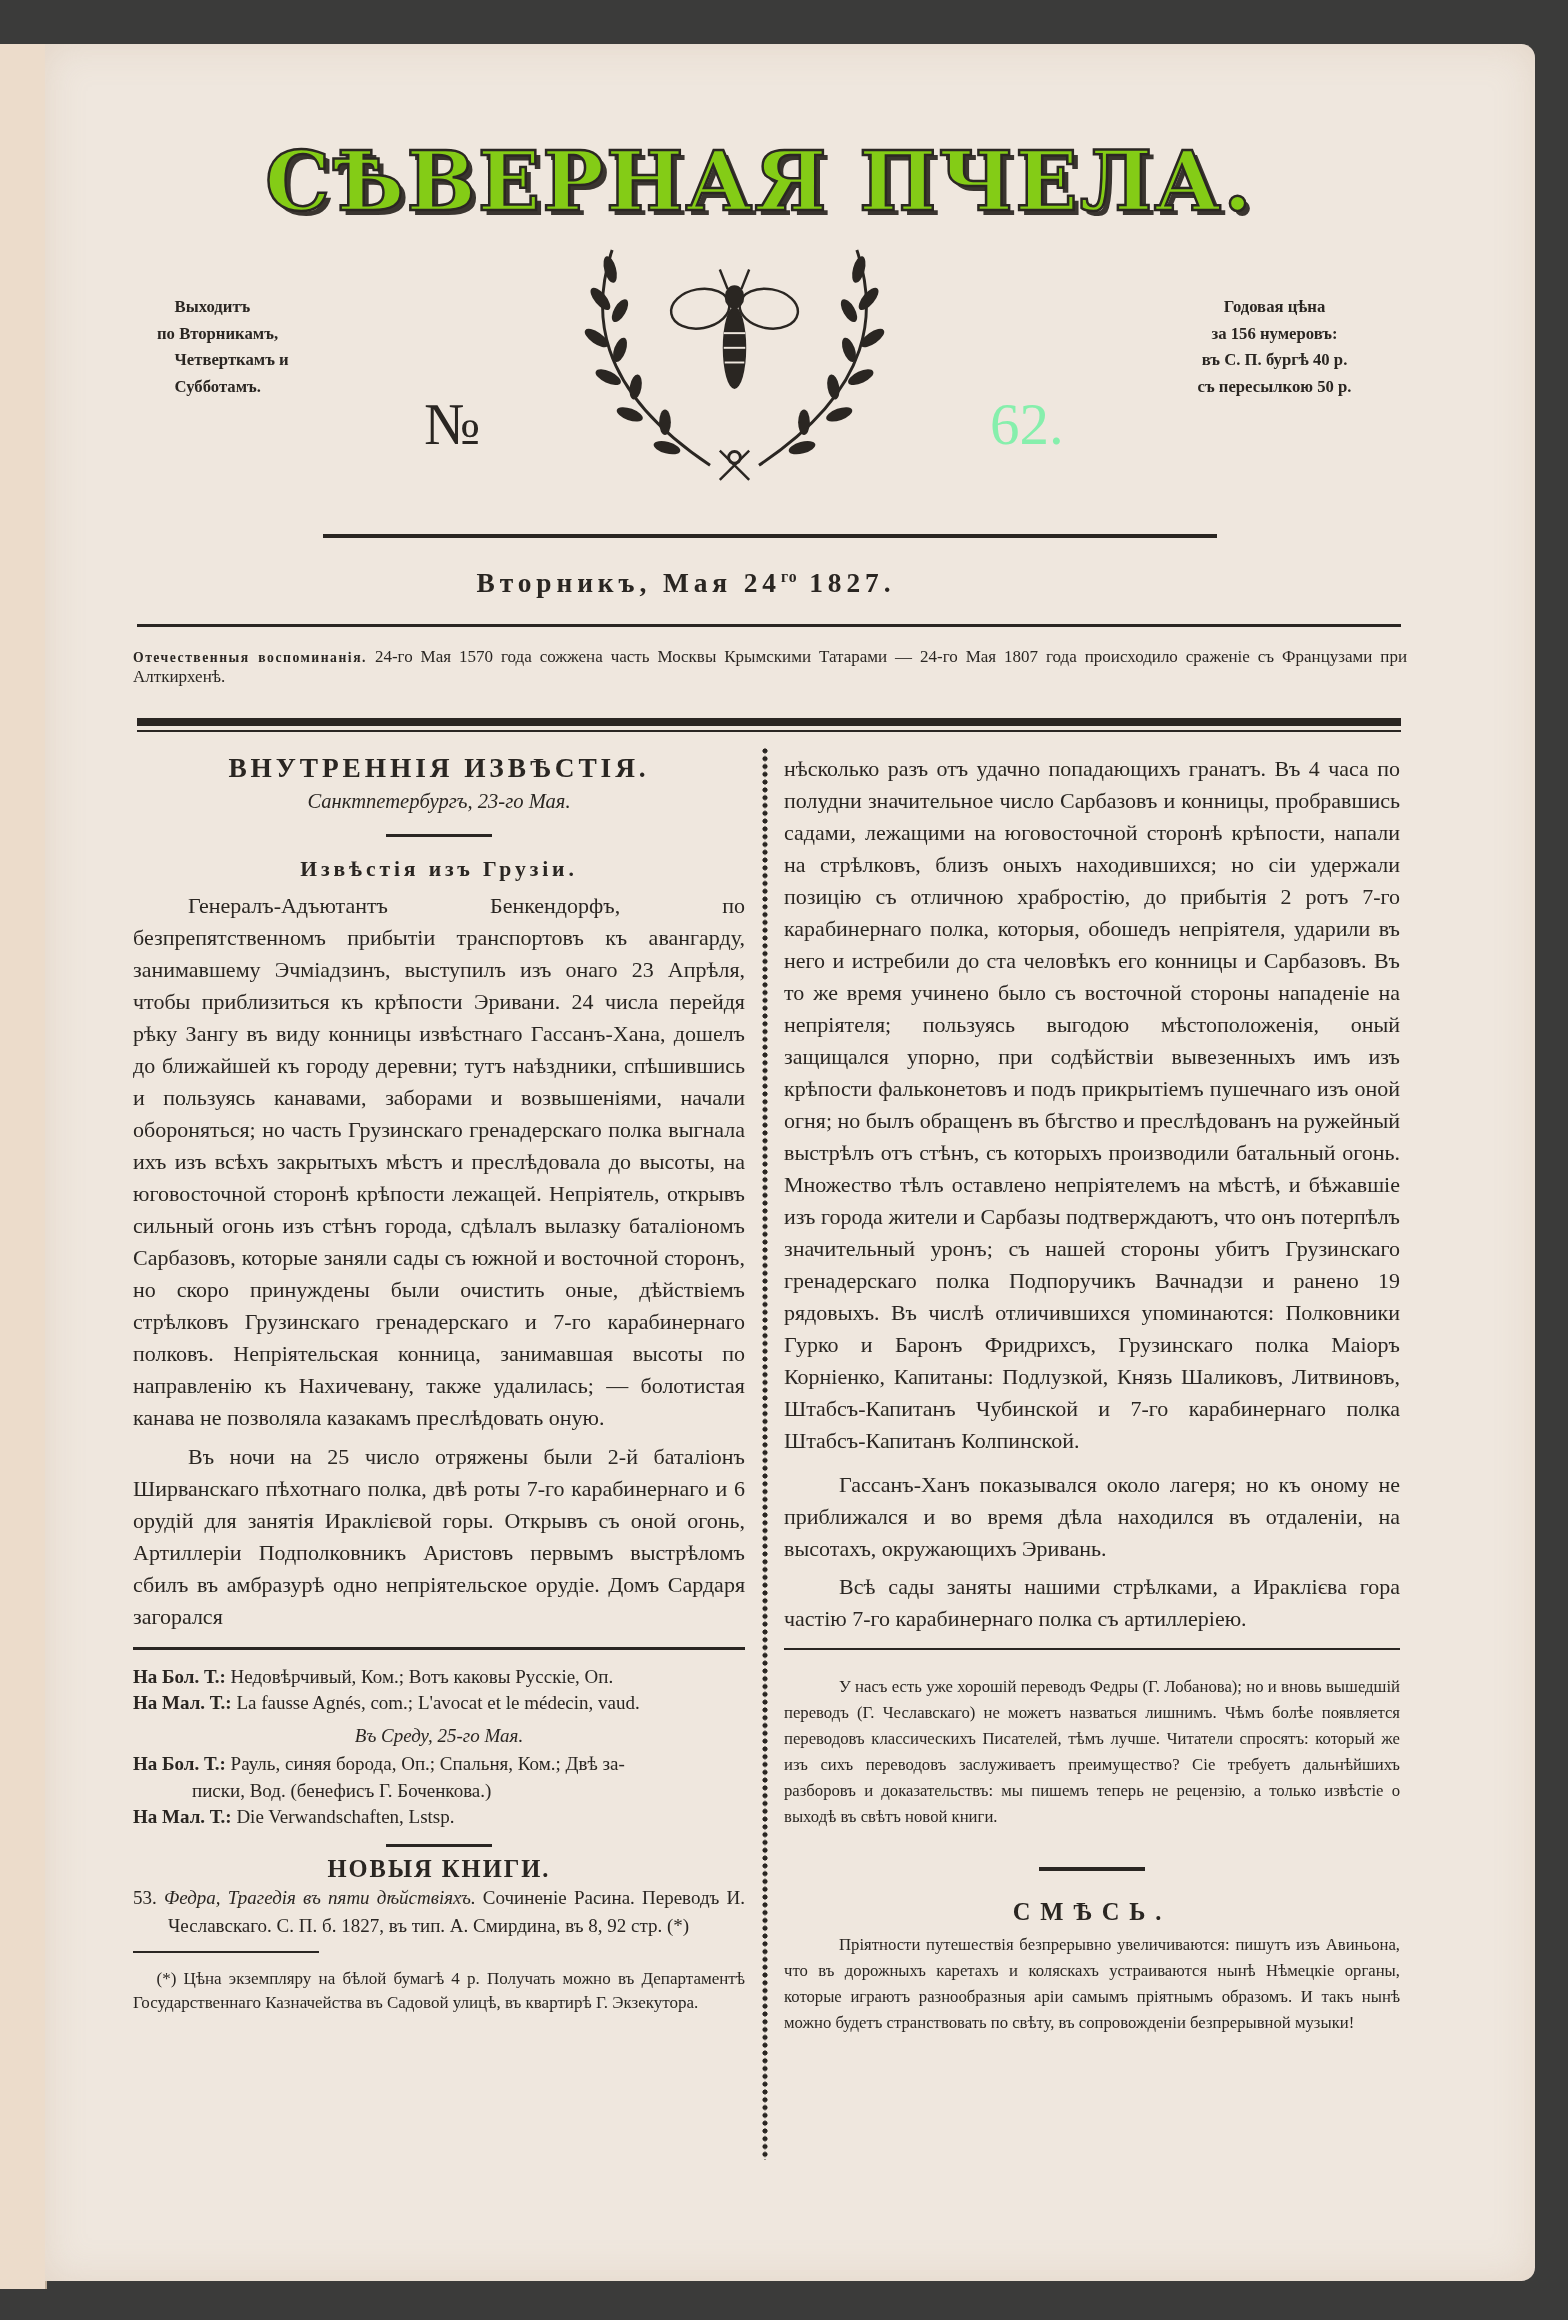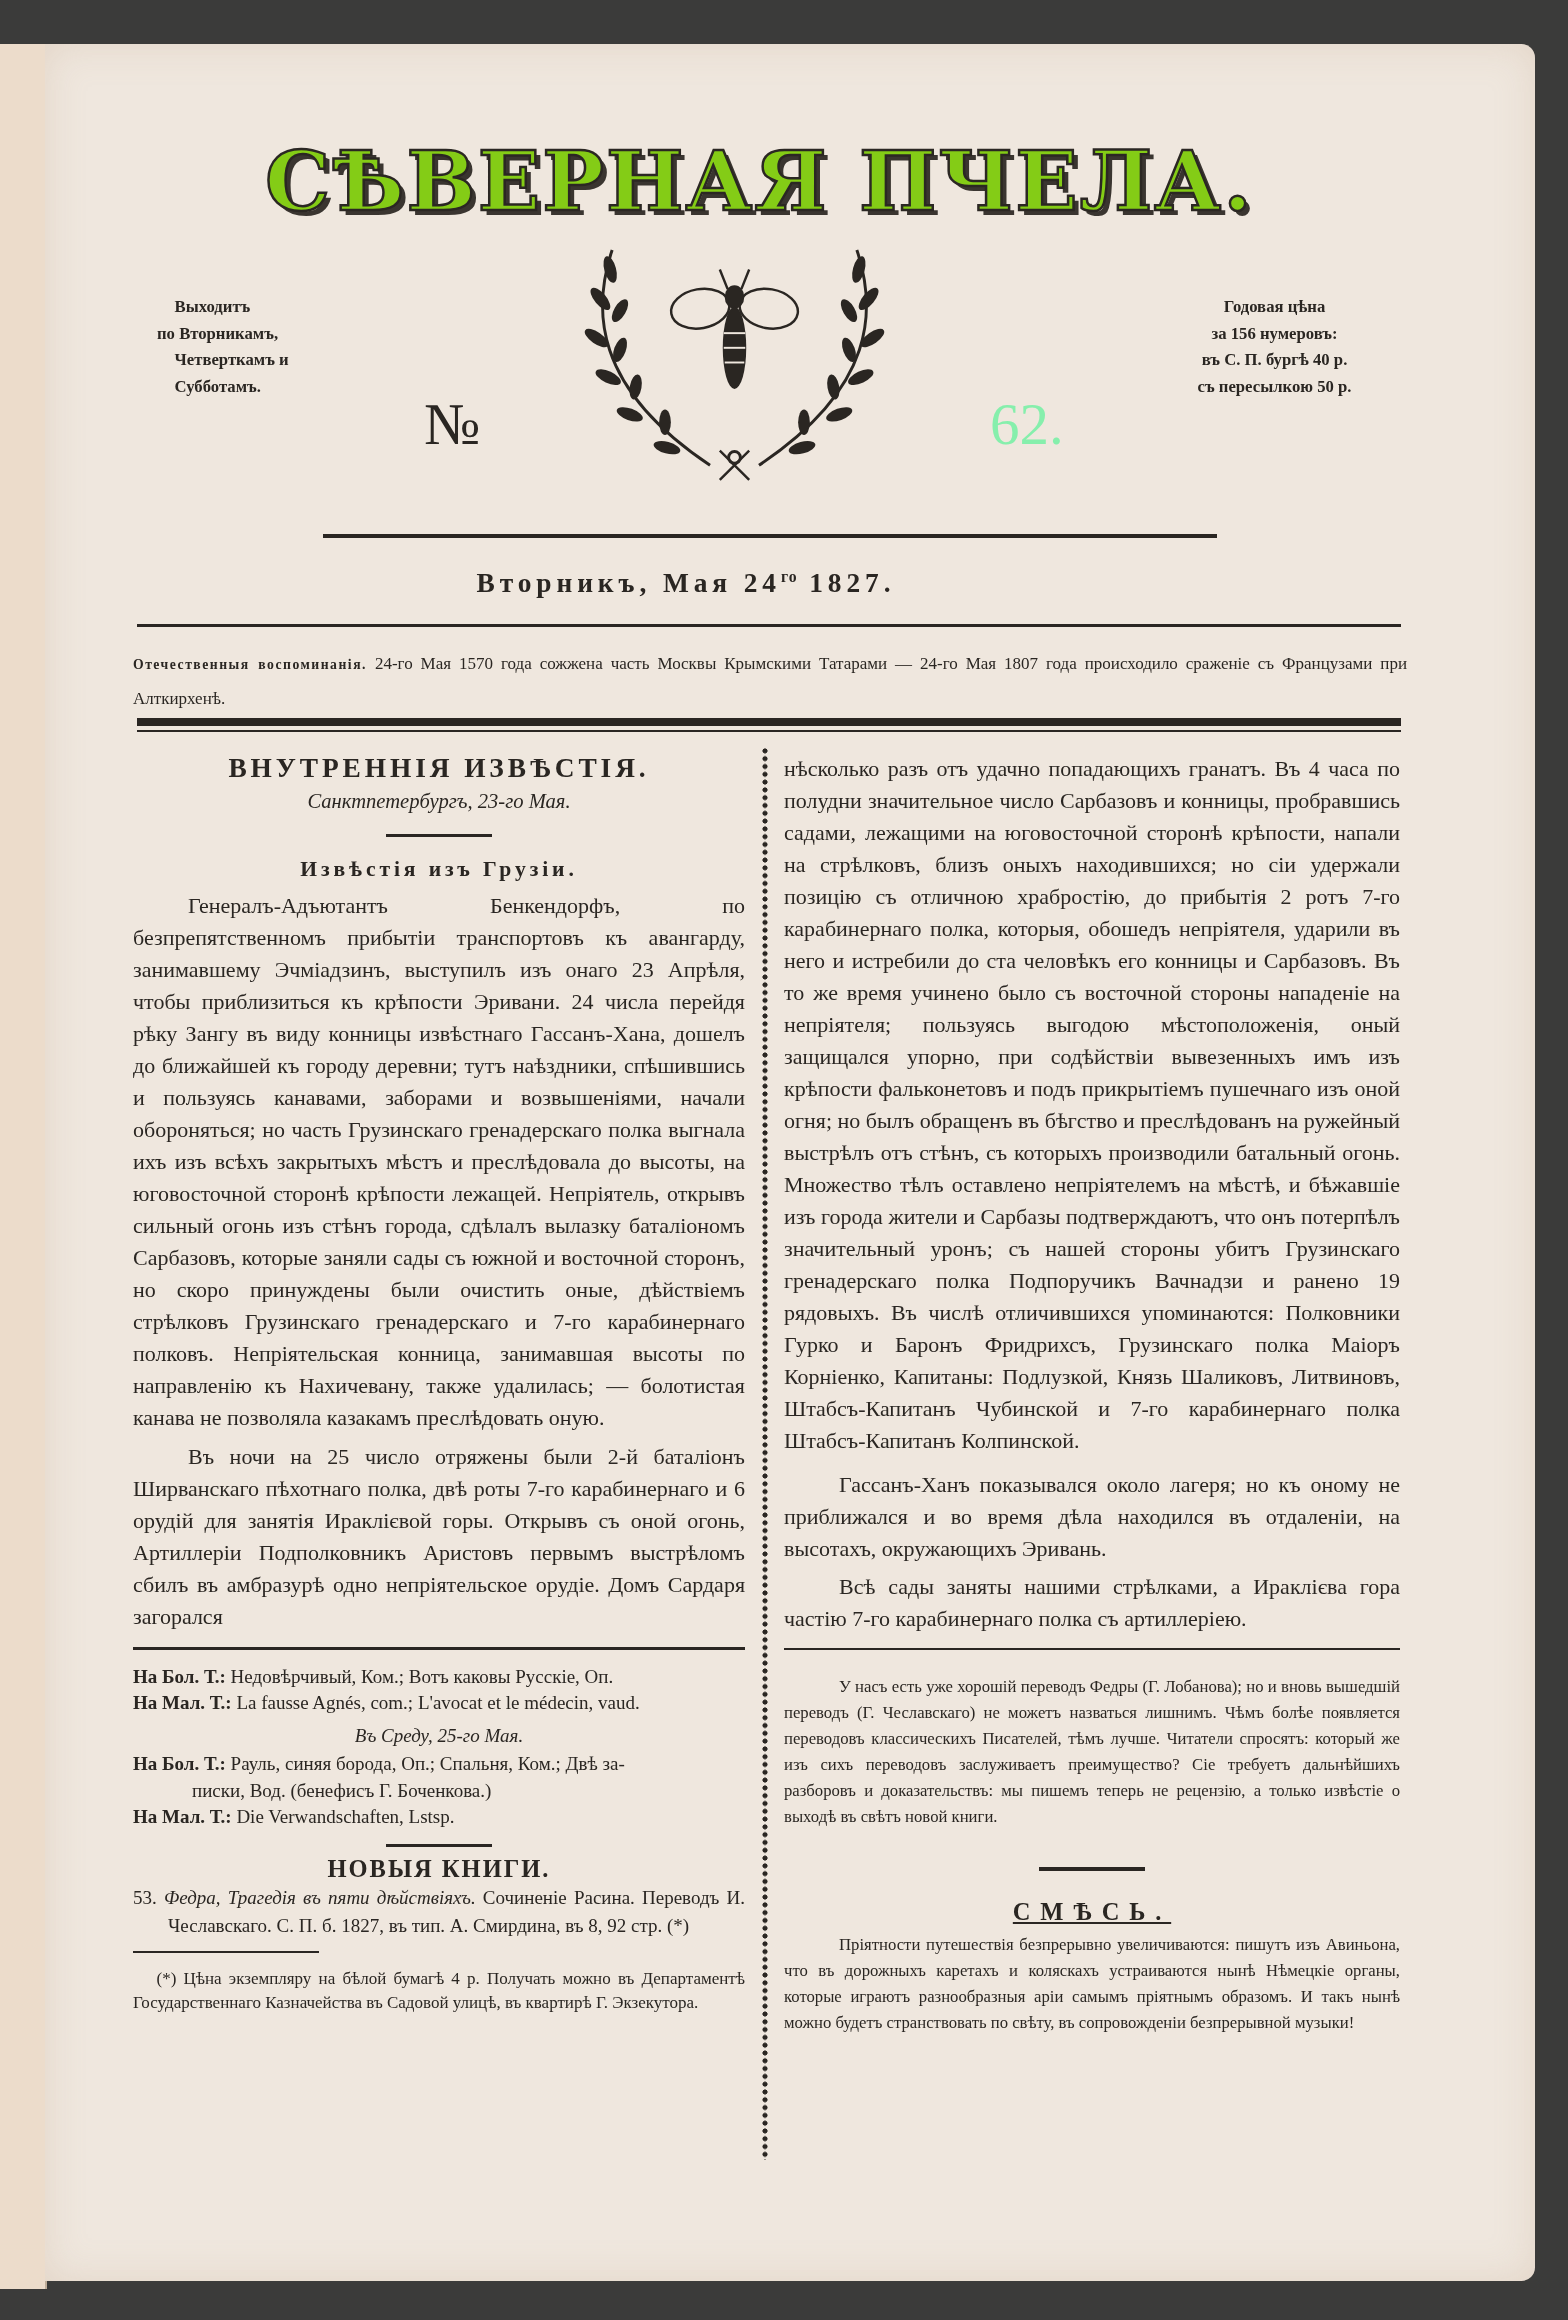--- a/index.html
+++ b/index.html
@@ -44,21 +44,21 @@
   .emblem { position: absolute; left: 573px; top: 240px; width: 323px; height: 245px; }
 
   .rule { position: absolute; background: #2a2622; }
   .date-line {
     position: absolute; left: 294px; top: 568px; width: 784px; text-align: center;
     font-family: "Liberation Serif", serif; font-weight: bold; font-size: 27.4px; letter-spacing: 4.9px;
   }
   .date-line sup { font-size: 15.7px; letter-spacing: 1px; }
   .memorial {
     position: absolute; left: 133px; top: 647px; width: 1274px;
-    font-family: "Liberation Serif", serif; font-size: 17px; line-height: 34px; text-align: justify;
+    font-family: "Liberation Serif", serif; font-size: 17px; line-height: 19px; text-align: justify;
   }
   .memorial .lead { font-weight: bold; letter-spacing: 1.5px; font-size: 13.7px; }
 
   
   .col { position: absolute; font-family: "Liberation Serif", serif; }
   .col-left { left: 133px; top: 745px; width: 612px; }
   .col-right { left: 784px; top: 745px; width: 616px; }
   .para { font-size: 22px; line-height: 32px; text-align: justify; margin: 0; }
   .indent { text-indent: 55px; }
   .h-section {
@@ -218,16 +218,16 @@
   <p class="para" style="margin-top:7.8px;">нѣсколько разъ отъ удачно попадающихъ гранатъ. Въ 4 часа по полудни значительное число Сарбазовъ и конницы, пробравшись садами, лежащими на юговосточной сторонѣ крѣпости, напали на стрѣлковъ, близъ оныхъ находившихся; но сіи удержали позицію съ отличною храбростію, до прибытія 2 ротъ 7-го карабинернаго полка, которыя, обошедъ непріятеля, ударили въ него и истребили до ста человѣкъ его конницы и Сарбазовъ. Въ то же время учинено было съ восточной стороны нападеніе на непріятеля; пользуясь выгодою мѣстоположенія, оный защищался упорно, при содѣйствіи вывезенныхъ имъ изъ крѣпости фальконетовъ и подъ прикрытіемъ пушечнаго изъ оной огня; но былъ обращенъ въ бѣгство и преслѣдованъ на ружейный выстрѣлъ отъ стѣнъ, съ которыхъ производили батальный огонь. Множество тѣлъ оставлено непріятелемъ на мѣстѣ, и бѣжавшіе изъ города жители и Сарбазы подтверждаютъ, что онъ потерпѣлъ значительный уронъ; съ нашей стороны убитъ Грузинскаго гренадерскаго полка Подпоручикъ Вачнадзи и ранено 19 рядовыхъ. Въ числѣ отличившихся упоминаются: Полковники Гурко и Баронъ Фридрихсъ, Грузинскаго полка Маіоръ Корніенко, Капитаны: Подлузкой, Князь Шаликовъ, Литвиновъ, Штабсъ-Капитанъ Чубинской и 7-го карабинернаго полка Штабсъ-Капитанъ Колпинской.</p>
   <p class="para indent" style="margin-top:12px;font-family:Liberation Serif, serif;">Гассанъ-Ханъ показывался около лагеря; но къ оному не приближался и во время дѣла находился въ отдаленіи, на высотахъ, окружающихъ Эривань.</p>
   <p class="para indent" style="margin-top:5.9px;">Всѣ сады заняты нашими стрѣлками, а Ираклієва гора частію 7-го карабинернаго полка съ артиллеріею.</p>
 
   <div style="height:2px; background:#2a2622; margin:13.7px 0 23.5px 0;"></div>
 
   <p class="review indent" style="margin:0;">У насъ есть уже хорошій переводъ Федры (Г. Лобанова); но и вновь вышедшій переводъ (Г. Чеславскаго) не можетъ назваться лишнимъ. Чѣмъ болѣе появляется переводовъ классическихъ Писателей, тѣмъ лучше. Читатели спросятъ: который же изъ сихъ переводовъ заслуживаетъ преимущество? Сіе требуетъ дальнѣйшихъ разборовъ и доказательствъ: мы пишемъ теперь не рецензію, а только извѣстіе о выходѣ въ свѣтъ новой книги.</p>
 
   <div class="short-rule" style="margin:37px auto 27.4px auto; height:3.9px;"></div>
 
-  <h2 class="h-section" style="font-size:24.5px; letter-spacing:9.8px; margin-bottom:5.9px;text-decoration:underline;">СМѢСЬ.</h2>
+  <h2 class="h-section" style="font-size:24.5px; letter-spacing:9.8px; margin-bottom:5.9px;">СМѢСЬ.</h2>
   <p class="misc indent" style="margin:0;">Пріятности путешествія безпрерывно увеличиваются: пишутъ изъ Авиньона, что въ дорожныхъ каретахъ и коляскахъ устраиваются нынѣ Нѣмецкіе органы, которые играютъ разнообразныя аріи самымъ пріятнымъ образомъ. И такъ нынѣ можно будетъ странствовать по свѣту, въ сопровожденіи безпрерывной музыки!</p>
 </div>
 
 
 </body></html>

